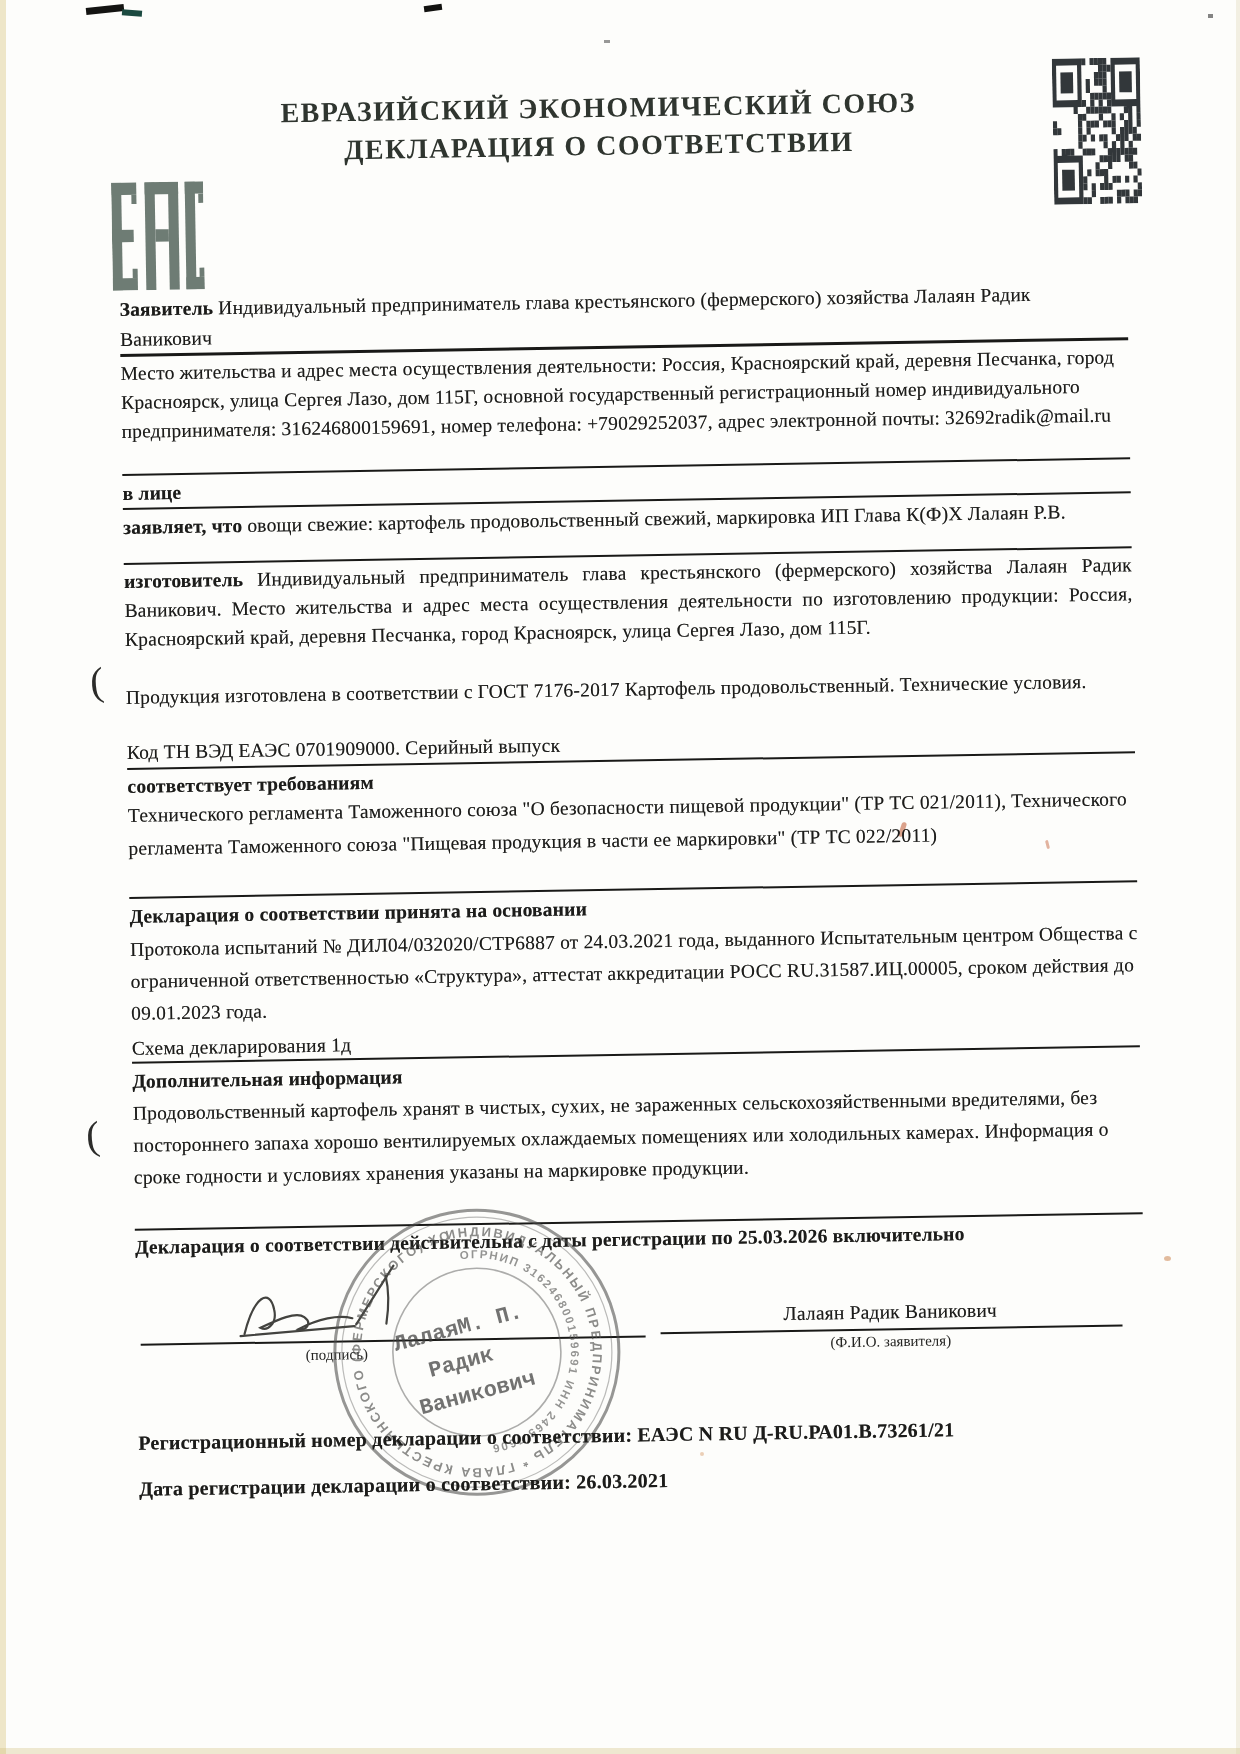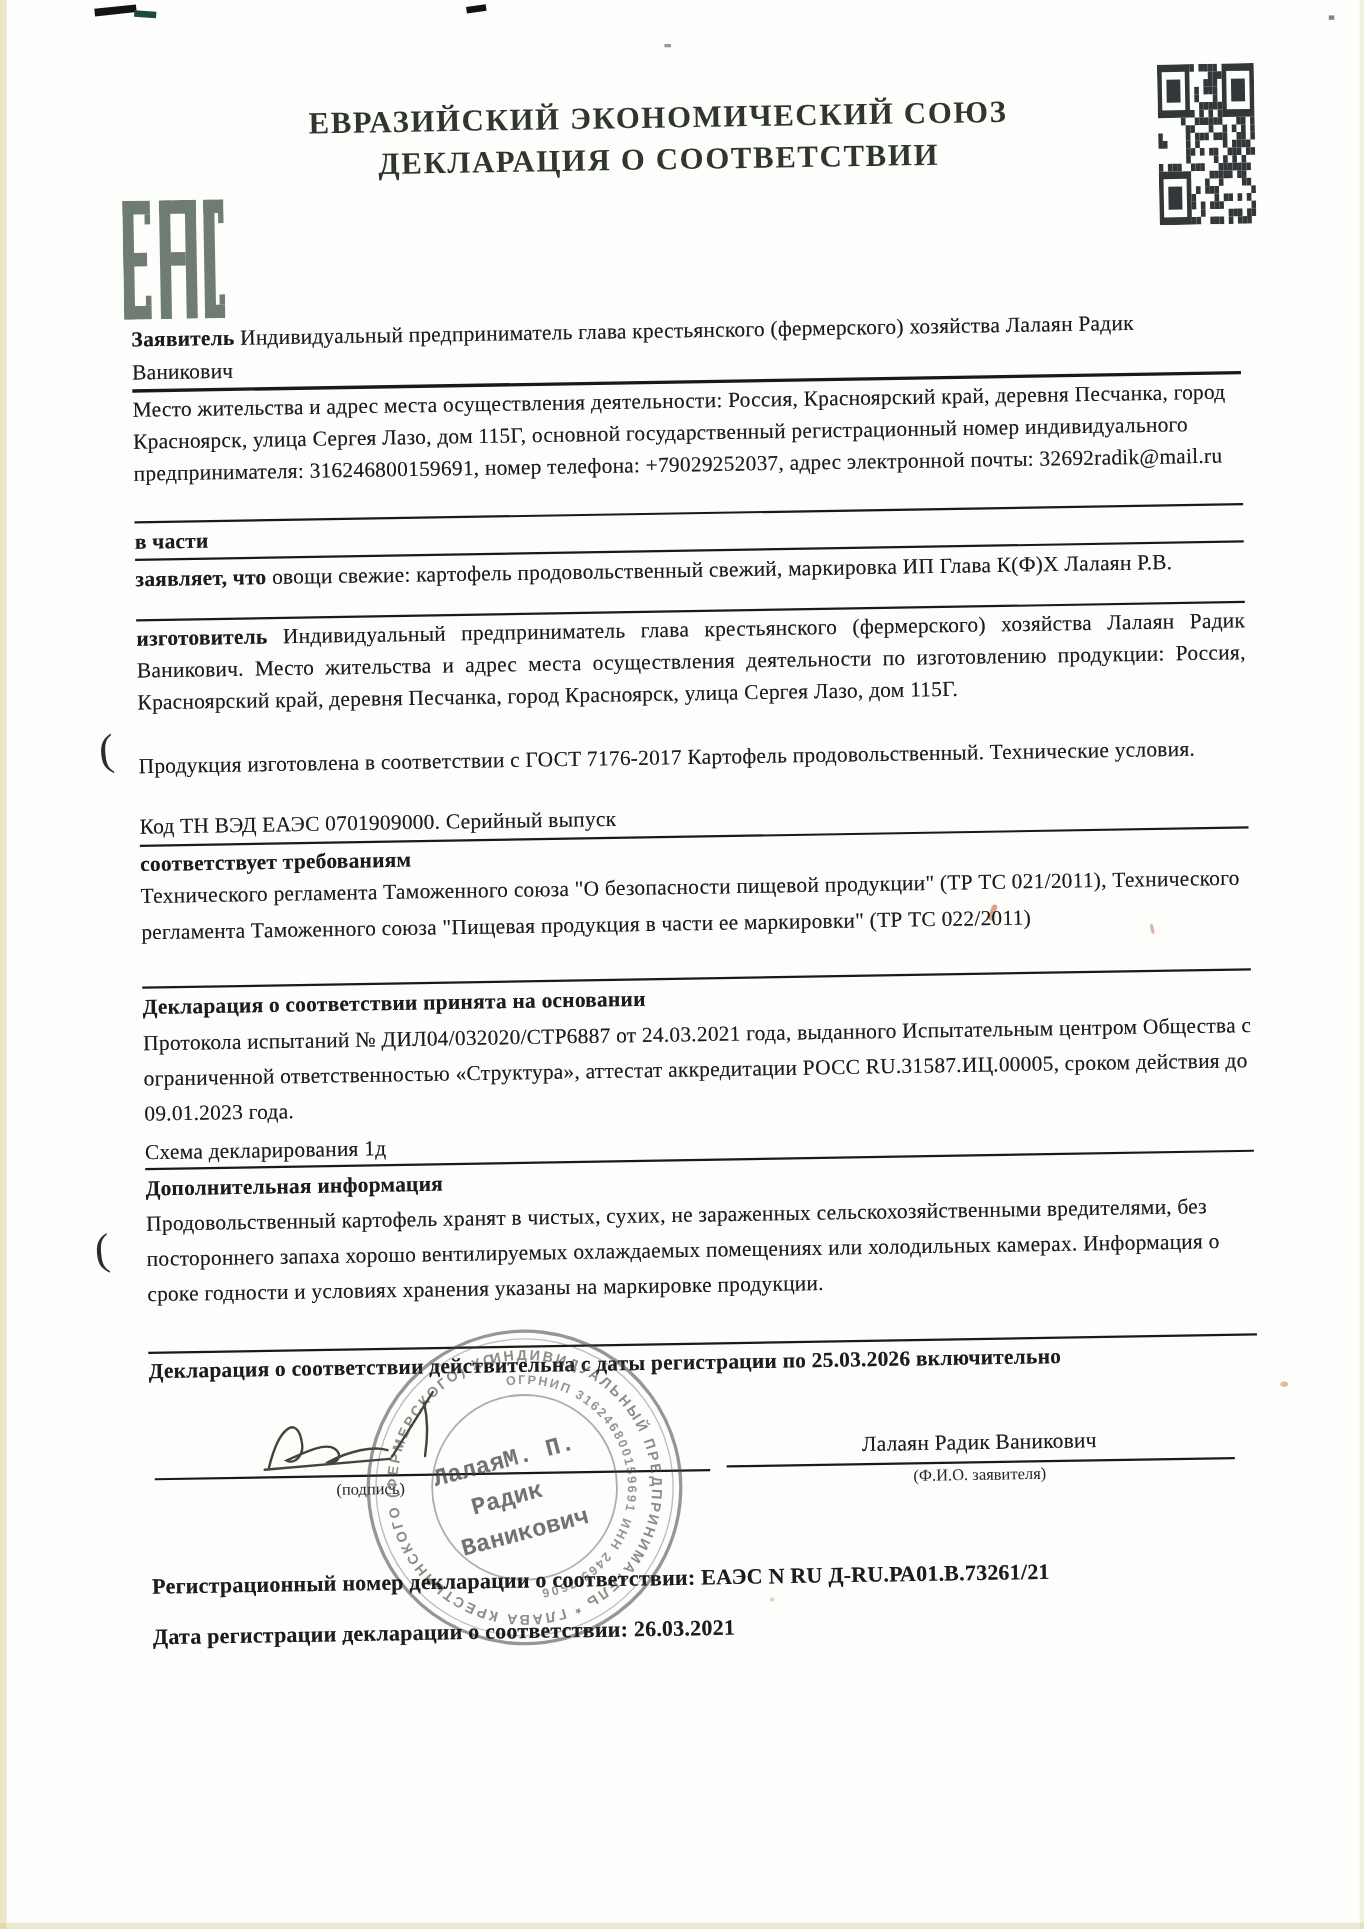--- a/index.html
+++ b/index.html
@@ -239,21 +239,21 @@
 
     <div class="abs title" style="top:4px;">ЕВРАЗИЙСКИЙ ЭКОНОМИЧЕСКИЙ СОЮЗ</div>
     <div class="abs title" style="top:42px;">ДЕКЛАРАЦИЯ О СООТВЕТСТВИИ</div>
 
     <p class="abs para" style="top:199px;"><span class="lbl">Заявитель</span> <span>Индивидуальный предприниматель глава крестьянского (фермерского) хозяйства Лалаян Радик Ваникович</span></p>
     <div class="rule" style="left:0;top:258px;width:1008px;height:3px;"></div>
 
     <p class="abs para" style="top:263px;line-height:29px;">Место жительства и адрес места осуществления деятельности: Россия, Красноярский край, деревня Песчанка, город Красноярск, улица Сергея Лазо, дом 115Г, основной государственный регистрационный номер индивидуального предпринимателя: 316246800159691, номер телефона: +79029252037, адрес электронной почты: 32692radik@mail.ru</p>
     <div class="rule" style="left:0;top:378px;width:1008px;height:2px;"></div>
 
-    <p class="abs para" style="top:383px;"><span class="lbl">в части</span></p>
+    <p class="abs para" style="top:383px;"><span class="lbl">в лице</span></p>
     <div class="rule" style="left:0;top:412px;width:1008px;height:2px;"></div>
 
     <p class="abs para" style="top:416px;line-height:32px;"><span class="lbl">заявляет, что</span> <span>овощи свежие: картофель продовольственный свежий, маркировка ИП Глава К(Ф)Х Лалаян Р.В.</span></p>
     <div class="rule" style="left:0;top:467px;width:1008px;height:2px;"></div>
 
     <p class="abs para just" style="top:471px;line-height:29px;"><span class="lbl">изготовитель</span> <span>Индивидуальный предприниматель глава крестьянского (фермерского) хозяйства Лалаян Радик Ваникович. Место жительства и адрес места осуществления деятельности по изготовлению продукции: Россия, Красноярский край, деревня Песчанка, город Красноярск, улица Сергея Лазо, дом 115Г.</span></p>
 
     <p class="abs para" style="top:585px;line-height:33px;">Продукция изготовлена в соответствии с ГОСТ 7176-2017 Картофель продовольственный. Технические условия.</p>
 
     <p class="abs para" style="top:642px;">Код ТН ВЭД ЕАЭС 0701909000. Серийный выпуск</p>

